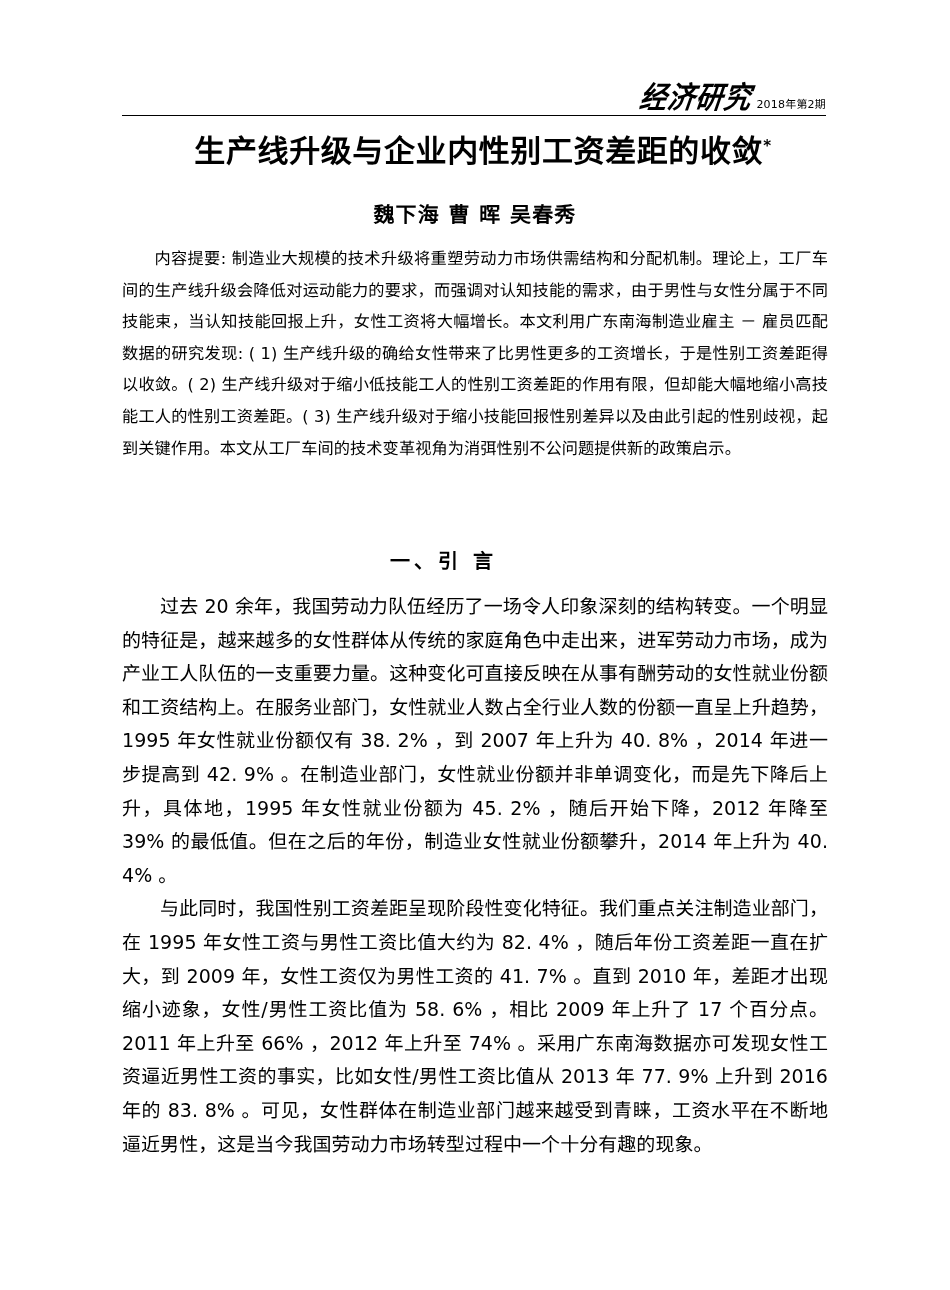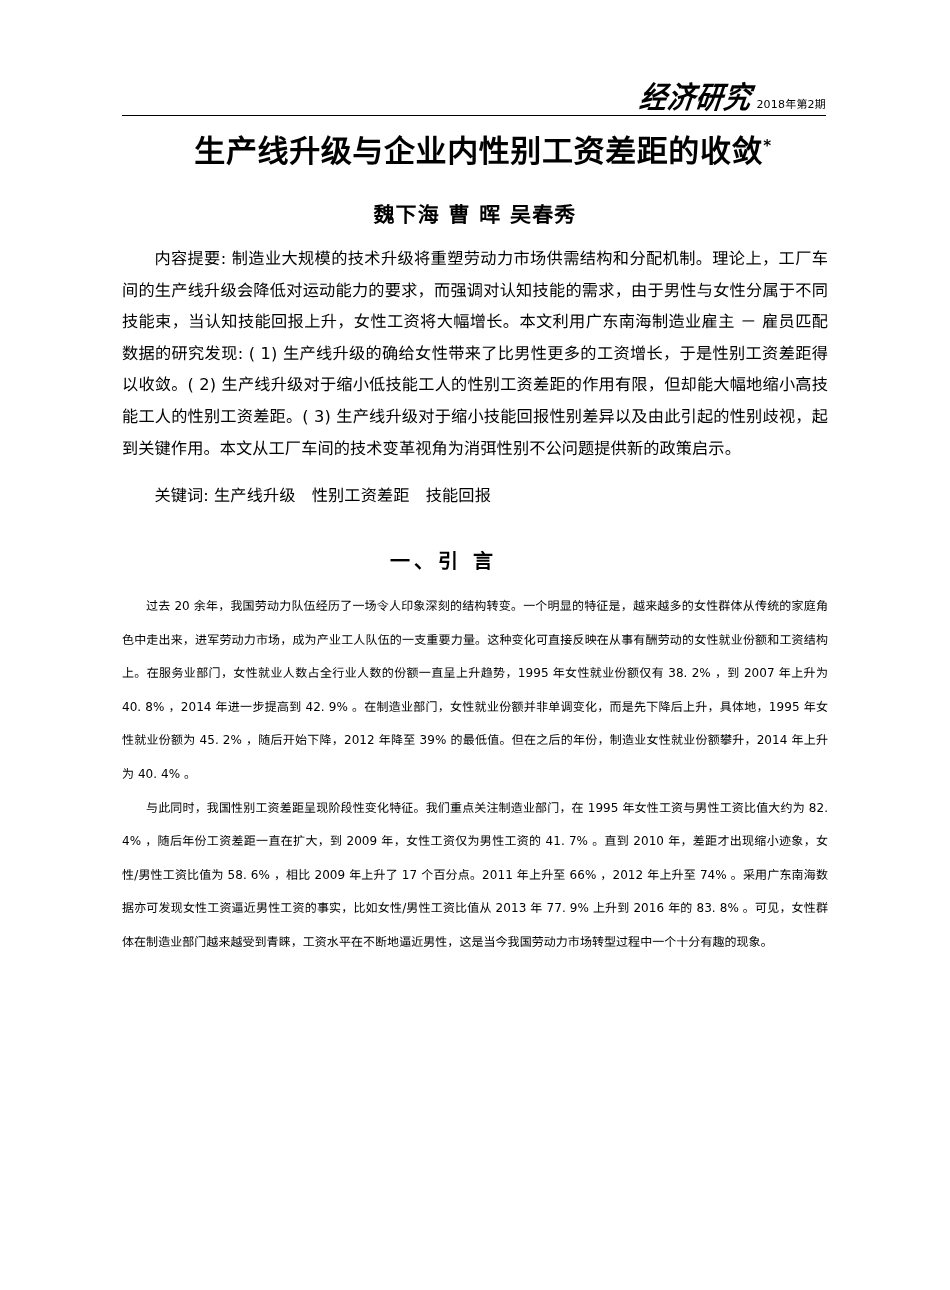--- a/index.html
+++ b/index.html
@@ -124,21 +124,21 @@
     font-weight: 700;
     letter-spacing: 4px;
   }
 
   
   .body-text {
     position: absolute;
     left: 122px;
     top: 590px;
     width: 706px;
-    font-size: 12px;
+    font-size: 19px;
     line-height: 33.6px;
     text-align: justify;
     text-justify: inter-ideograph;
     letter-spacing: 0.05px;
   }
   .body-text p {
     margin: 0;
     text-indent: 2em;
   }
 </style>
@@ -155,21 +155,20 @@
   <div class="doc-title">
     <span>生产线升级与企业内性别工资差距的收敛</span><span class="fn-mark">*</span>
   </div>
 
   <div class="authors">魏下海 曹 晖 吴春秀</div>
 
   <div class="abstract">
     <p>内容提要: 制造业大规模的技术升级将重塑劳动力市场供需结构和分配机制。理论上，工厂车间的生产线升级会降低对运动能力的要求，而强调对认知技能的需求，由于男性与女性分属于不同技能束，当认知技能回报上升，女性工资将大幅增长。本文利用广东南海制造业雇主 － 雇员匹配数据的研究发现: ( 1) 生产线升级的确给女性带来了比男性更多的工资增长，于是性别工资差距得以收敛。( 2) 生产线升级对于缩小低技能工人的性别工资差距的作用有限，但却能大幅地缩小高技能工人的性别工资差距。( 3) 生产线升级对于缩小技能回报性别差异以及由此引起的性别歧视，起到关键作用。本文从工厂车间的技术变革视角为消弭性别不公问题提供新的政策启示。</p>
   </div>
 
-  <div class="keywords">关键词: 生产线升级　性别工资差距　技能回报</div>
 
   <div class="section-head">一、引 言</div>
 
   <div class="body-text">
     <p>过去 20 余年，我国劳动力队伍经历了一场令人印象深刻的结构转变。一个明显的特征是，越来越多的女性群体从传统的家庭角色中走出来，进军劳动力市场，成为产业工人队伍的一支重要力量。这种变化可直接反映在从事有酬劳动的女性就业份额和工资结构上。在服务业部门，女性就业人数占全行业人数的份额一直呈上升趋势，1995 年女性就业份额仅有 38. 2% ，到 2007 年上升为 40. 8% ，2014 年进一步提高到 42. 9% 。在制造业部门，女性就业份额并非单调变化，而是先下降后上升，具体地，1995 年女性就业份额为 45. 2% ，随后开始下降，2012 年降至 39% 的最低值。但在之后的年份，制造业女性就业份额攀升，2014 年上升为 40. 4% 。</p>
     <p>与此同时，我国性别工资差距呈现阶段性变化特征。我们重点关注制造业部门，在 1995 年女性工资与男性工资比值大约为 82. 4% ，随后年份工资差距一直在扩大，到 2009 年，女性工资仅为男性工资的 41. 7% 。直到 2010 年，差距才出现缩小迹象，女性/男性工资比值为 58. 6% ，相比 2009 年上升了 17 个百分点。2011 年上升至 66% ，2012 年上升至 74% 。采用广东南海数据亦可发现女性工资逼近男性工资的事实，比如女性/男性工资比值从 2013 年 77. 9% 上升到 2016 年的 83. 8% 。可见，女性群体在制造业部门越来越受到青睐，工资水平在不断地逼近男性，这是当今我国劳动力市场转型过程中一个十分有趣的现象。</p>
   </div>
 
 </div>
 

